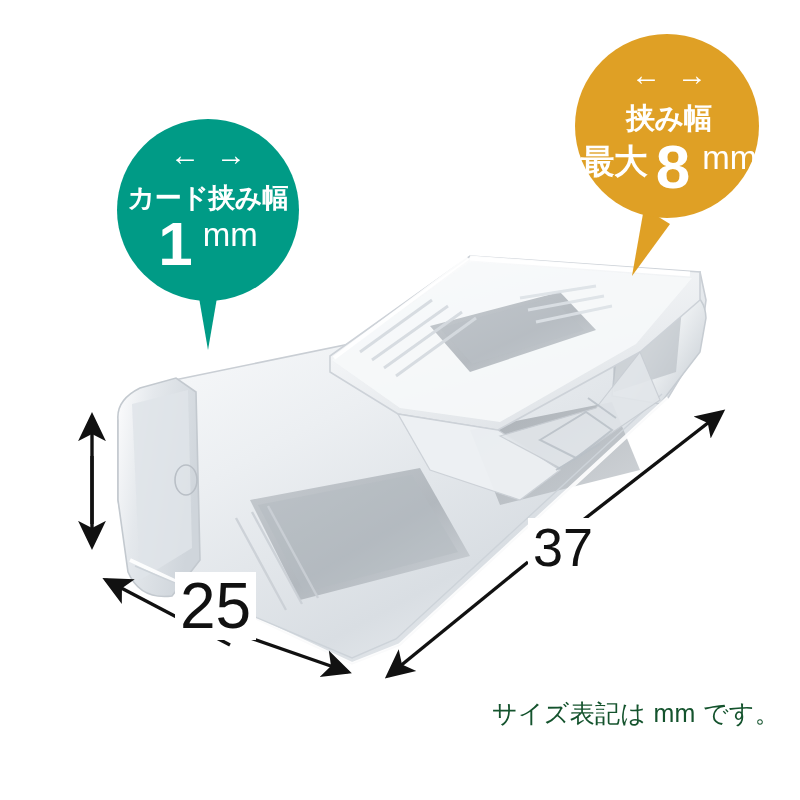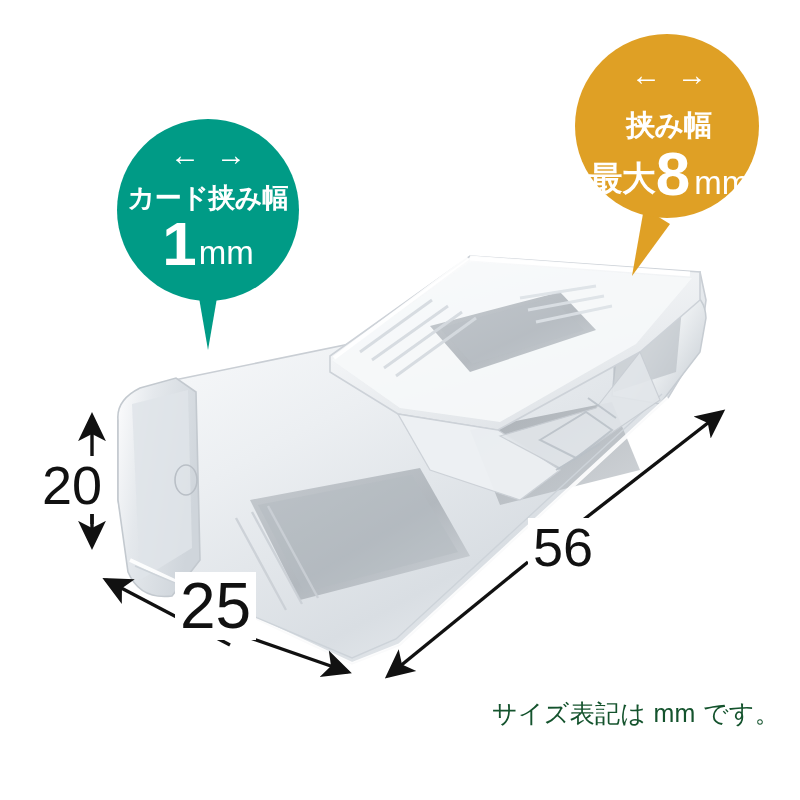--- a/index.html
+++ b/index.html
@@ -55,22 +55,23 @@
     line-height: 1;
   }
   .callout-title {
     font-weight: 700;
     letter-spacing: -0.5px;
     white-space: nowrap;
   }
   .callout-value-row {
     display: flex;
     justify-content: center;
-    align-items: flex-end;
+    align-items: flex-start;
     white-space: nowrap;
+    gap: 8px;
   }
   .value-prefix {
     font-weight: 700;
     letter-spacing: -1px;
   }
   .value-number {
     font-weight: 700;
     line-height: 0.9;
   }
   .value-unit {
@@ -88,21 +89,21 @@
   #badge-card-width .value-number { font-size: 62px; }
   #badge-card-width .value-unit { font-size: 33px; margin-left: 2px; }
 
   
   #badge-clamp-width {
     left: 572px; top: 32px;
     width: 194px; height: 248px;
   }
   #badge-clamp-width .callout-content { padding-top: 28px; }
   #badge-clamp-width .arrow-glyph { font-size: 30px; }
-  #badge-clamp-width .callout-title { font-size: 29px; margin-top: 16px; }
+  #badge-clamp-width .callout-title { font-size: 29px; margin-top: 9px; }
   #badge-clamp-width .value-prefix { font-size: 34px; }
   #badge-clamp-width .value-number { font-size: 62px; margin: 0 1px; }
   #badge-clamp-width .value-unit { font-size: 33px; margin-left: 3px; }
 
   
   #dimension-layer {
     position: absolute;
     left: 0; top: 0;
     width: 800px; height: 800px;
   }
@@ -289,19 +290,18 @@
       <line x1="230" y1="645" x2="106" y2="580" stroke="#111111" stroke-width="3.4" marker-end="url(#arrowHead)"></line>
       <line x1="236" y1="633" x2="348" y2="672" stroke="#111111" stroke-width="3.4" marker-end="url(#arrowHead)"></line>
     </g>
 
     <g>
       <line x1="528" y1="562" x2="388" y2="676" stroke="#111111" stroke-width="3.4" marker-end="url(#arrowHead)"></line>
       <line x1="578" y1="524" x2="722" y2="412" stroke="#111111" stroke-width="3.4" marker-end="url(#arrowHead)"></line>
     </g>
   </svg>
 
-  <div class="dim-label" id="dim-label-height">20</div>
   <div class="dim-label" id="dim-label-width">25</div>
-  <div class="dim-label" id="dim-label-length">56</div>
+  <div class="dim-label" id="dim-label-length">37</div>
 
   <div id="size-note">サイズ表記は mm です。</div>
 
 </div>
 
 </body></html>

